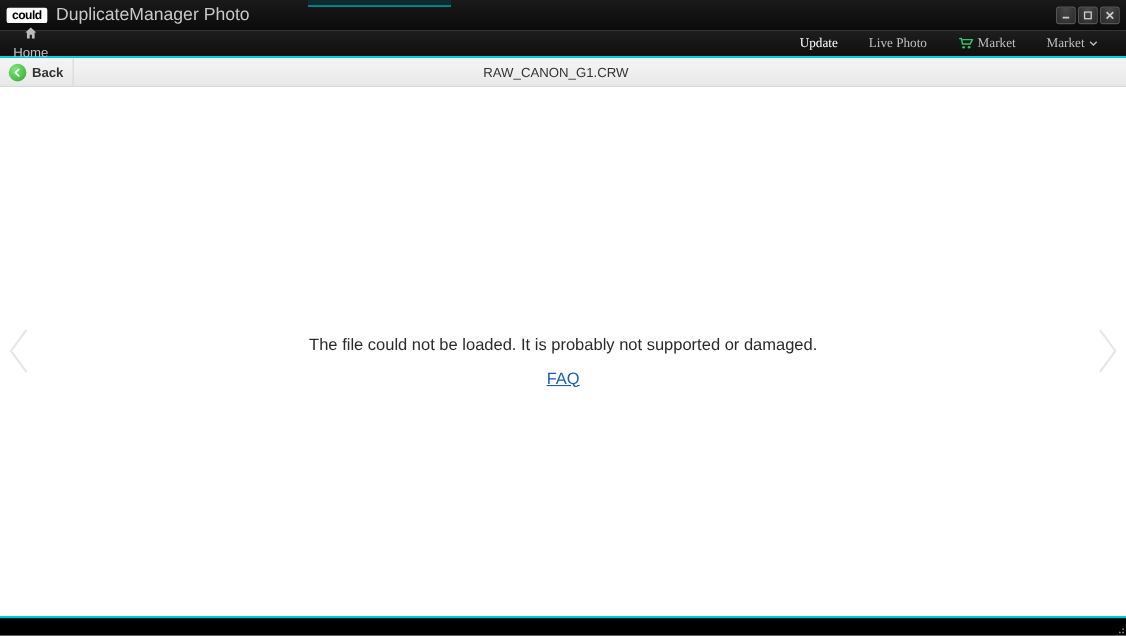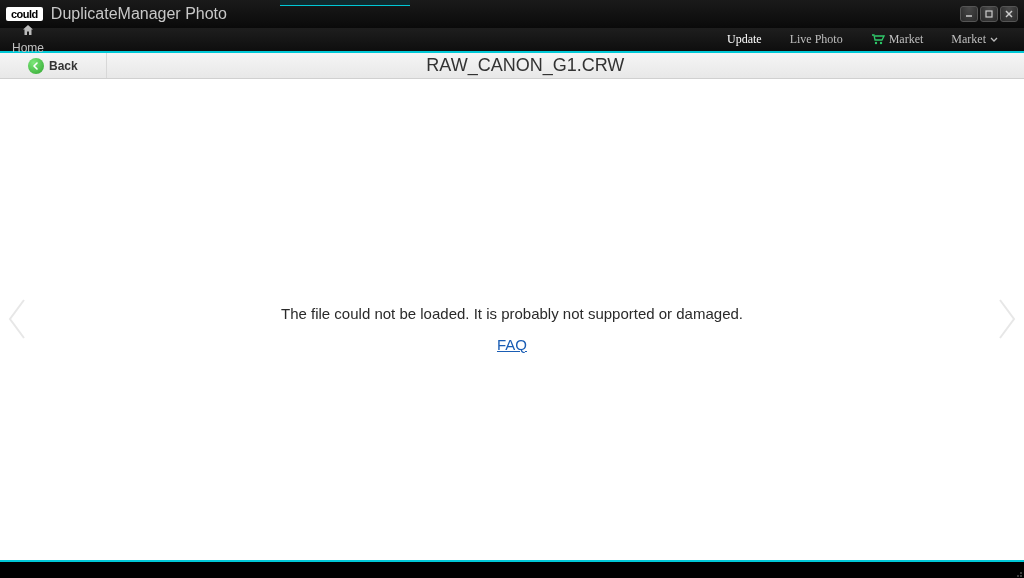--- a/index.html
+++ b/index.html
@@ -103,41 +103,41 @@
       display: flex;
       align-items: center;
       background: linear-gradient(to bottom, #f5f5f5, #e8e8e8);
       border-bottom: 1px solid #d0d0d0;
       font-size: 12px;
     }
     .back-btn {
       display: flex;
       align-items: center;
       gap: 5px;
-      padding: 0 28px;
+      padding: 0 8px;
       height: 100%;
       border-right: 1px solid #d8d8d8;
       cursor: pointer;
       color: #333;
     }
     .back-icon {
       width: 16px;
       height: 16px;
       border-radius: 50%;
       background: radial-gradient(circle at 35% 30%, #7de87a, #2fa52f);
       display: flex;
       align-items: center;
       justify-content: center;
     }
     .back-icon svg { width: 8px; height: 8px; }
     .filename {
       flex: 1;
       text-align: center;
       color: #333;
-      font-size: 18px;
+      font-size: 12px;
       padding-right: 80px;
     }
 
     
     .viewer {
       position: relative;
       height: 479px;
       background: #ffffff;
       display: flex;
       flex-direction: column;

